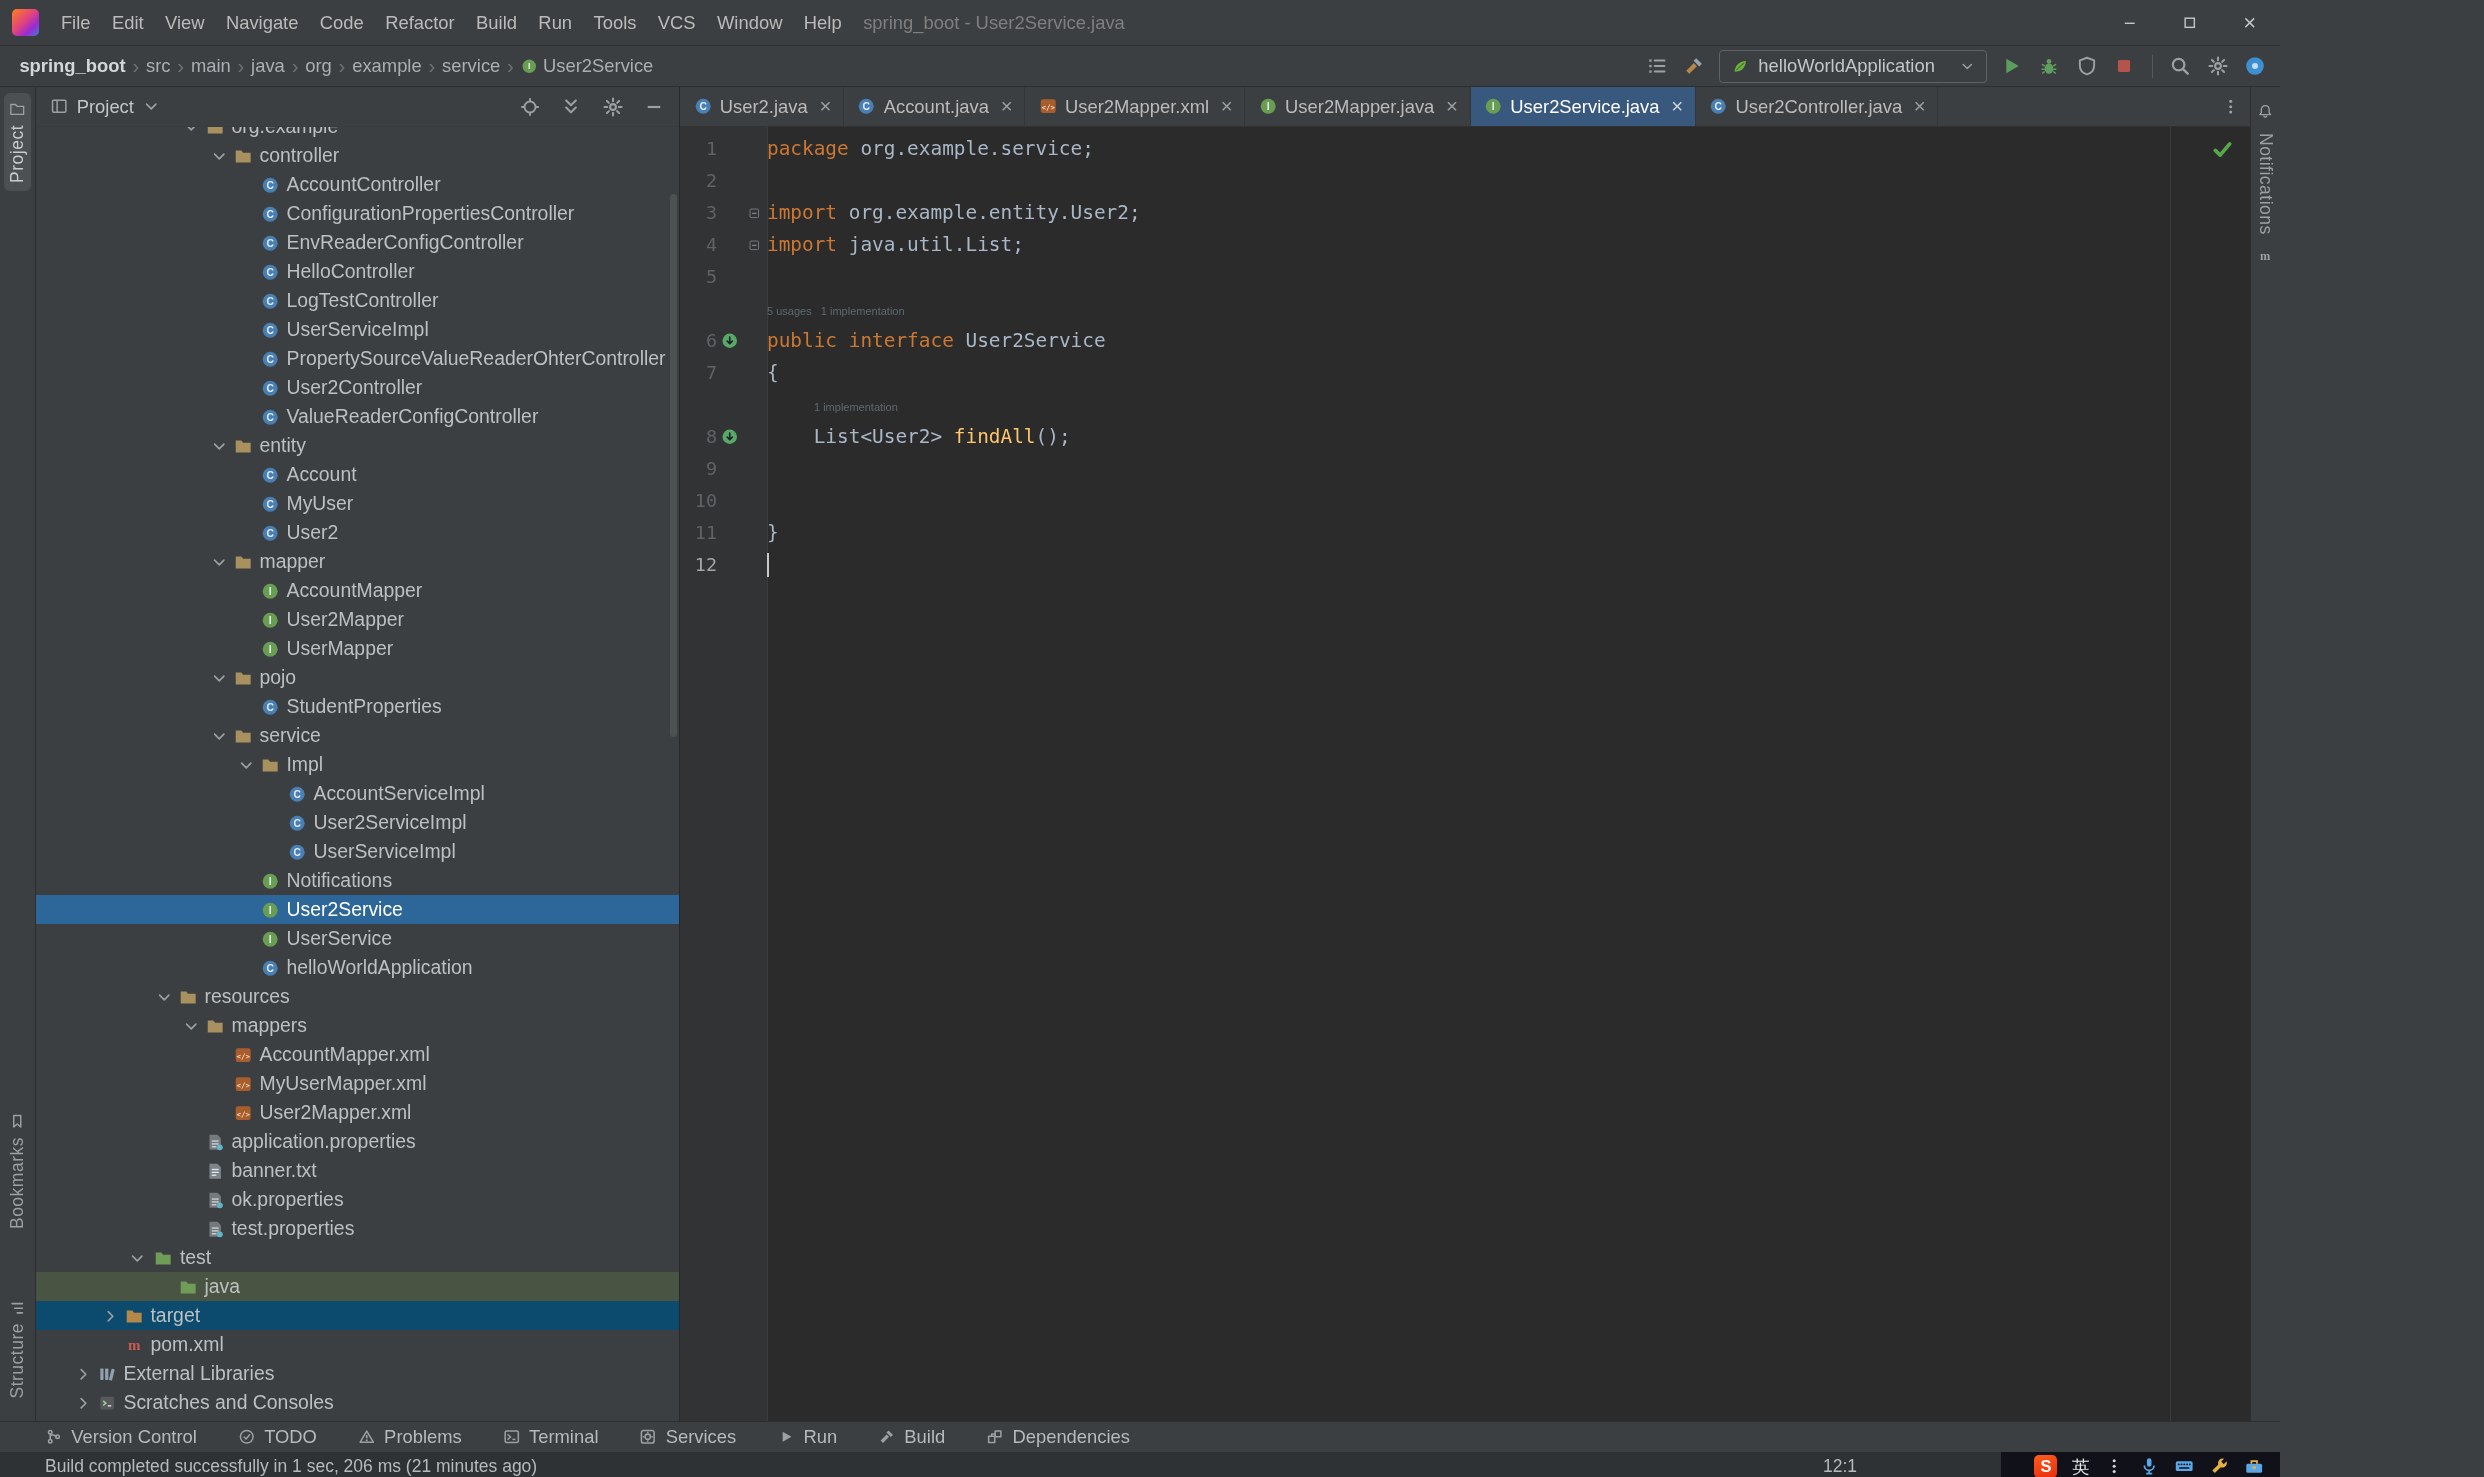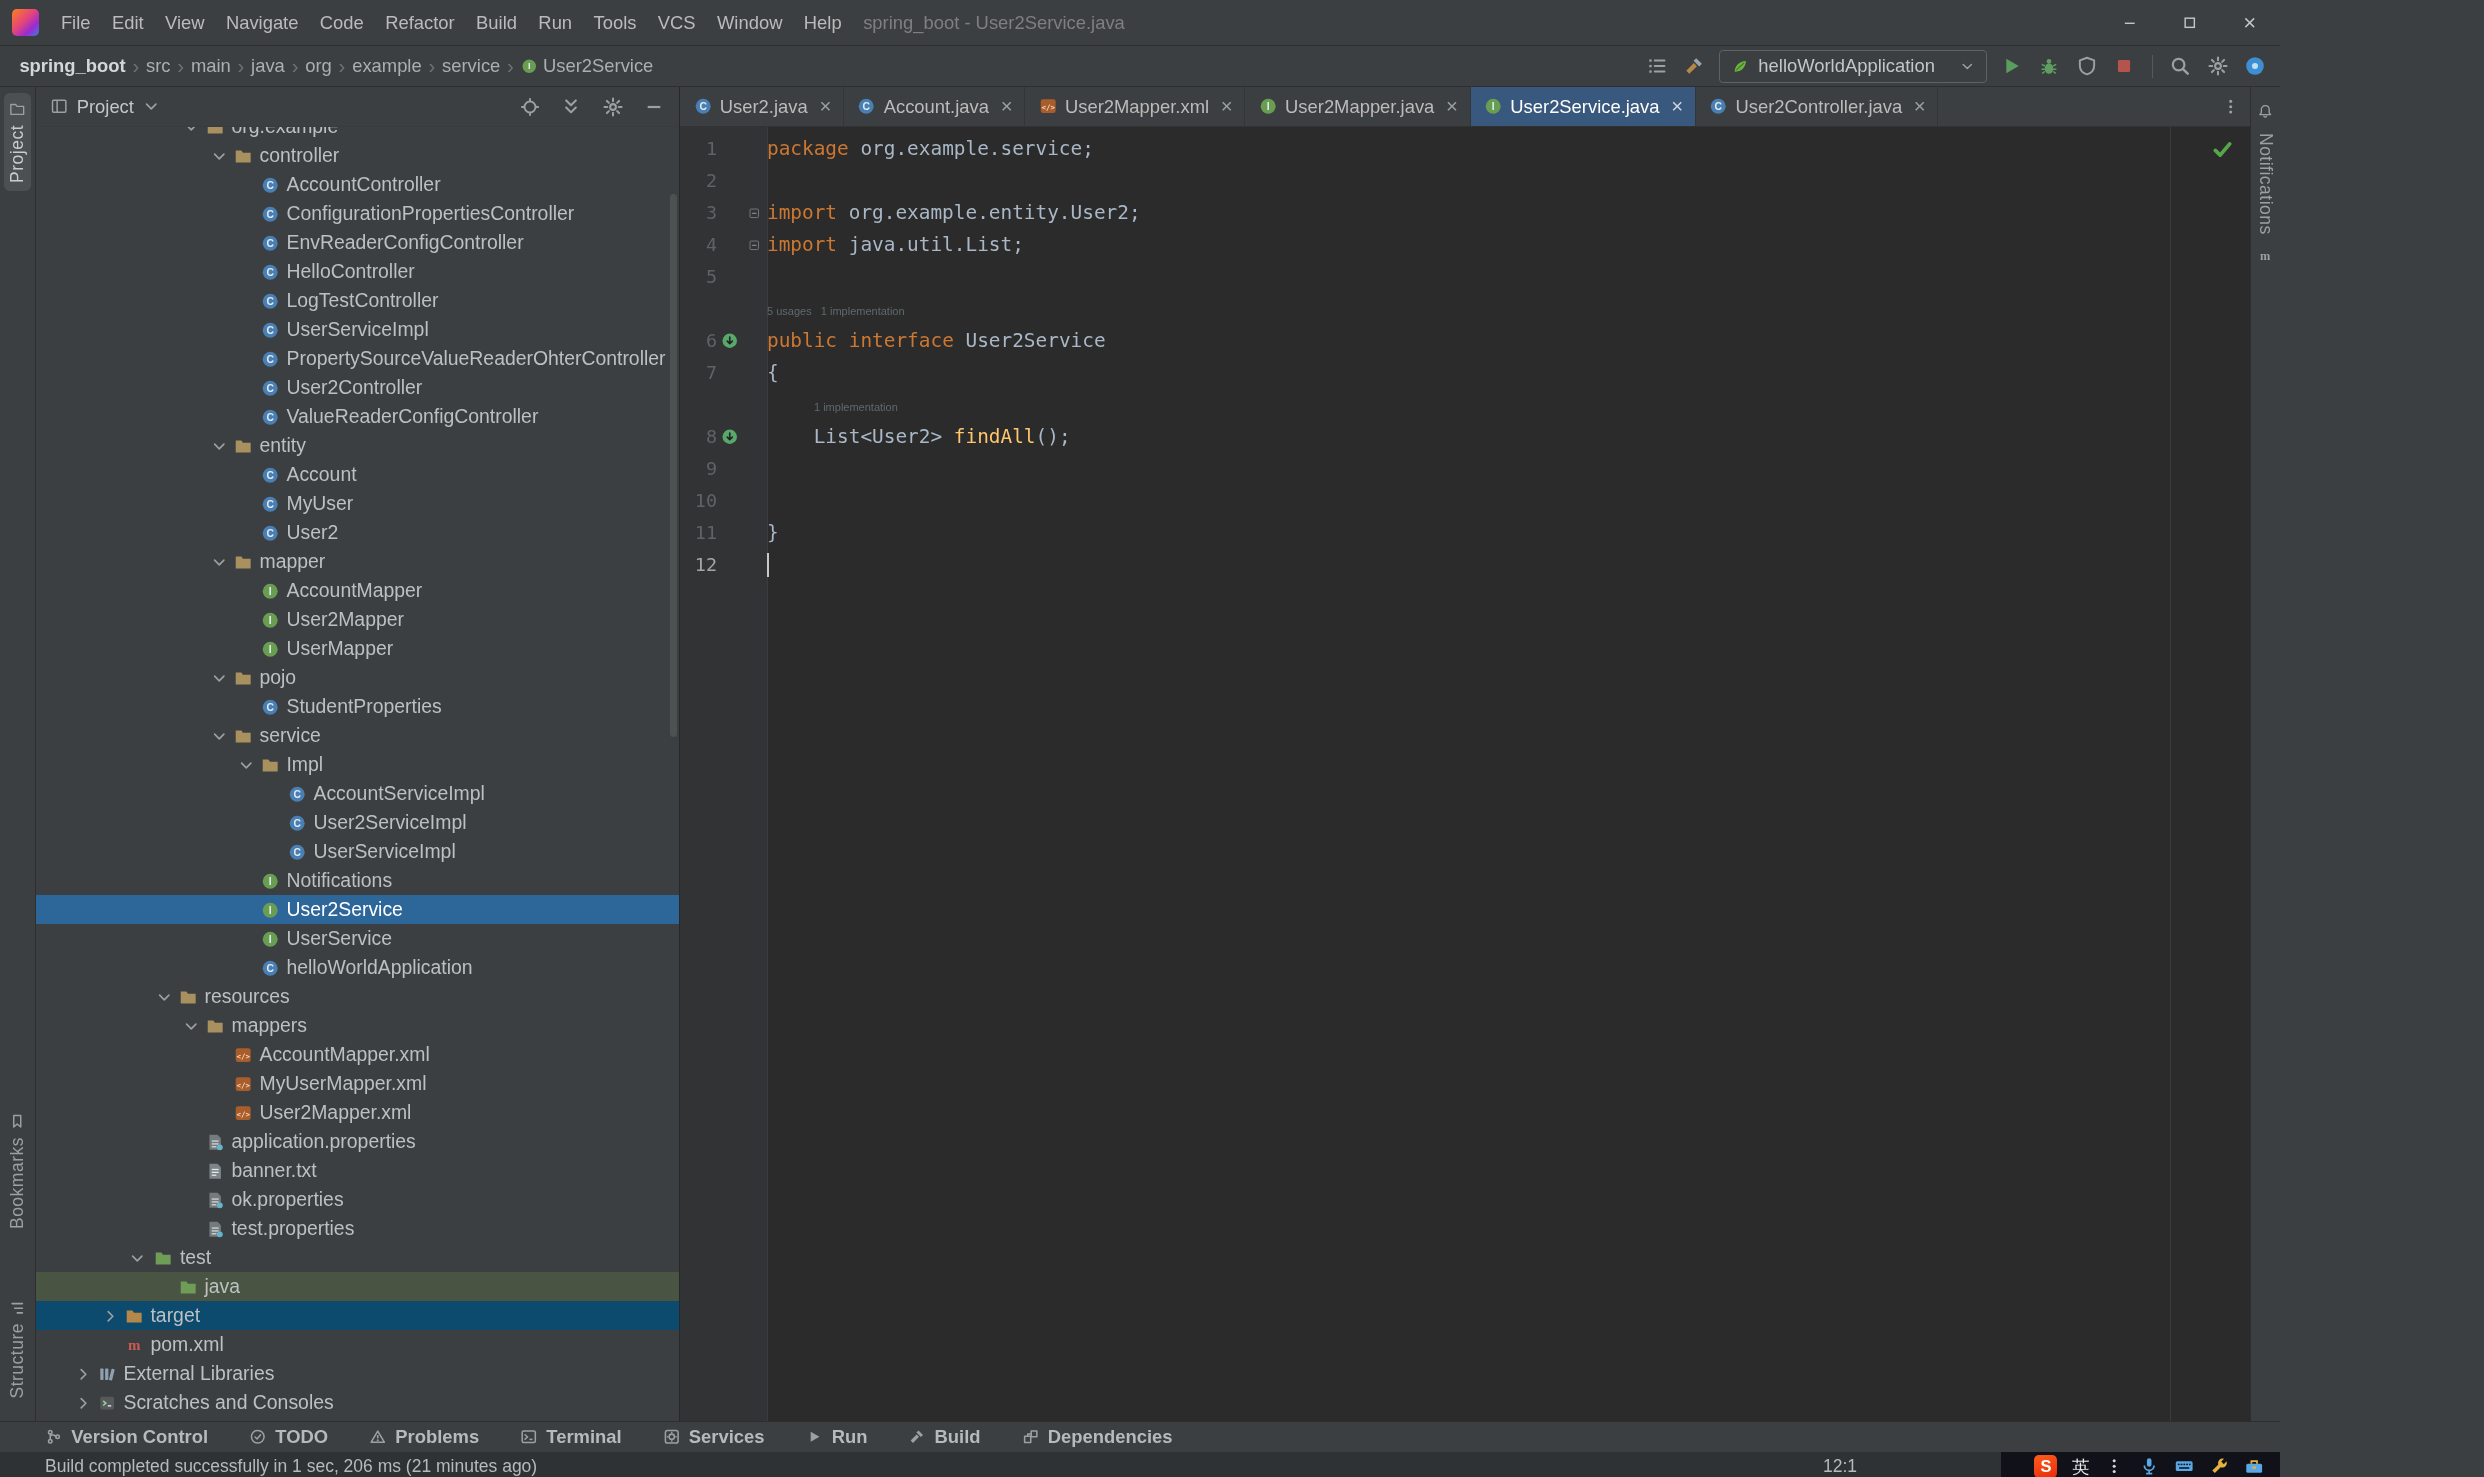--- a/index.html
+++ b/index.html
@@ -92,21 +92,21 @@
   .ctext{font-family:"DejaVu Sans Mono",monospace;font-size:19.4px;white-space:pre;color:#a9b7c6;}
   .tok-keyword{color:#cc7832;}
   .tok-plain{color:#a9b7c6;}
   .tok-method{color:#ffc66b;}
   .inlay{font-family:"Liberation Sans",sans-serif;font-size:11px;color:#5f696e;white-space:pre;}
   .inlay.ind1{margin-left:47px;}
   .caret{display:inline-block;width:1.9px;height:24px;background:#c8c8c8;vertical-align:middle;}
 
   
   .twbar{height:30px;flex:none;background:#3c3f41;border-top:1px solid #2e2e2e;display:flex;
-         align-items:center;padding-left:45px;gap:41px;font-weight:bold;}
+         align-items:center;padding-left:45px;gap:41px;}
   .twitem{display:flex;align-items:center;gap:8.7px;font-size:18.4px;color:#b6babd;white-space:nowrap;}
   .twitem .ic18{width:17.5px;height:17.5px;}
   .statusbar{height:29px;flex:none;background:#2f3234;display:flex;align-items:center;
              padding-left:45px;font-size:17.5px;color:#b6babd;position:relative;}
   .pos{position:absolute;right:423px;font-size:17.5px;color:#b6babd;}
   .taskbar{position:absolute;right:0;top:0;bottom:0;width:264px;background:#101119;display:flex;
            align-items:center;justify-content:flex-end;gap:14.6px;padding-right:15.5px;}
   .sogou{width:23px;height:23px;border-radius:4.9px;background:linear-gradient(160deg,#ff5c1c,#e82c0c);
          color:#ffffff;font-weight:bold;font-size:16.5px;display:flex;align-items:center;justify-content:center;}
   .ime{color:#e8eaec;font-size:17.5px;}

